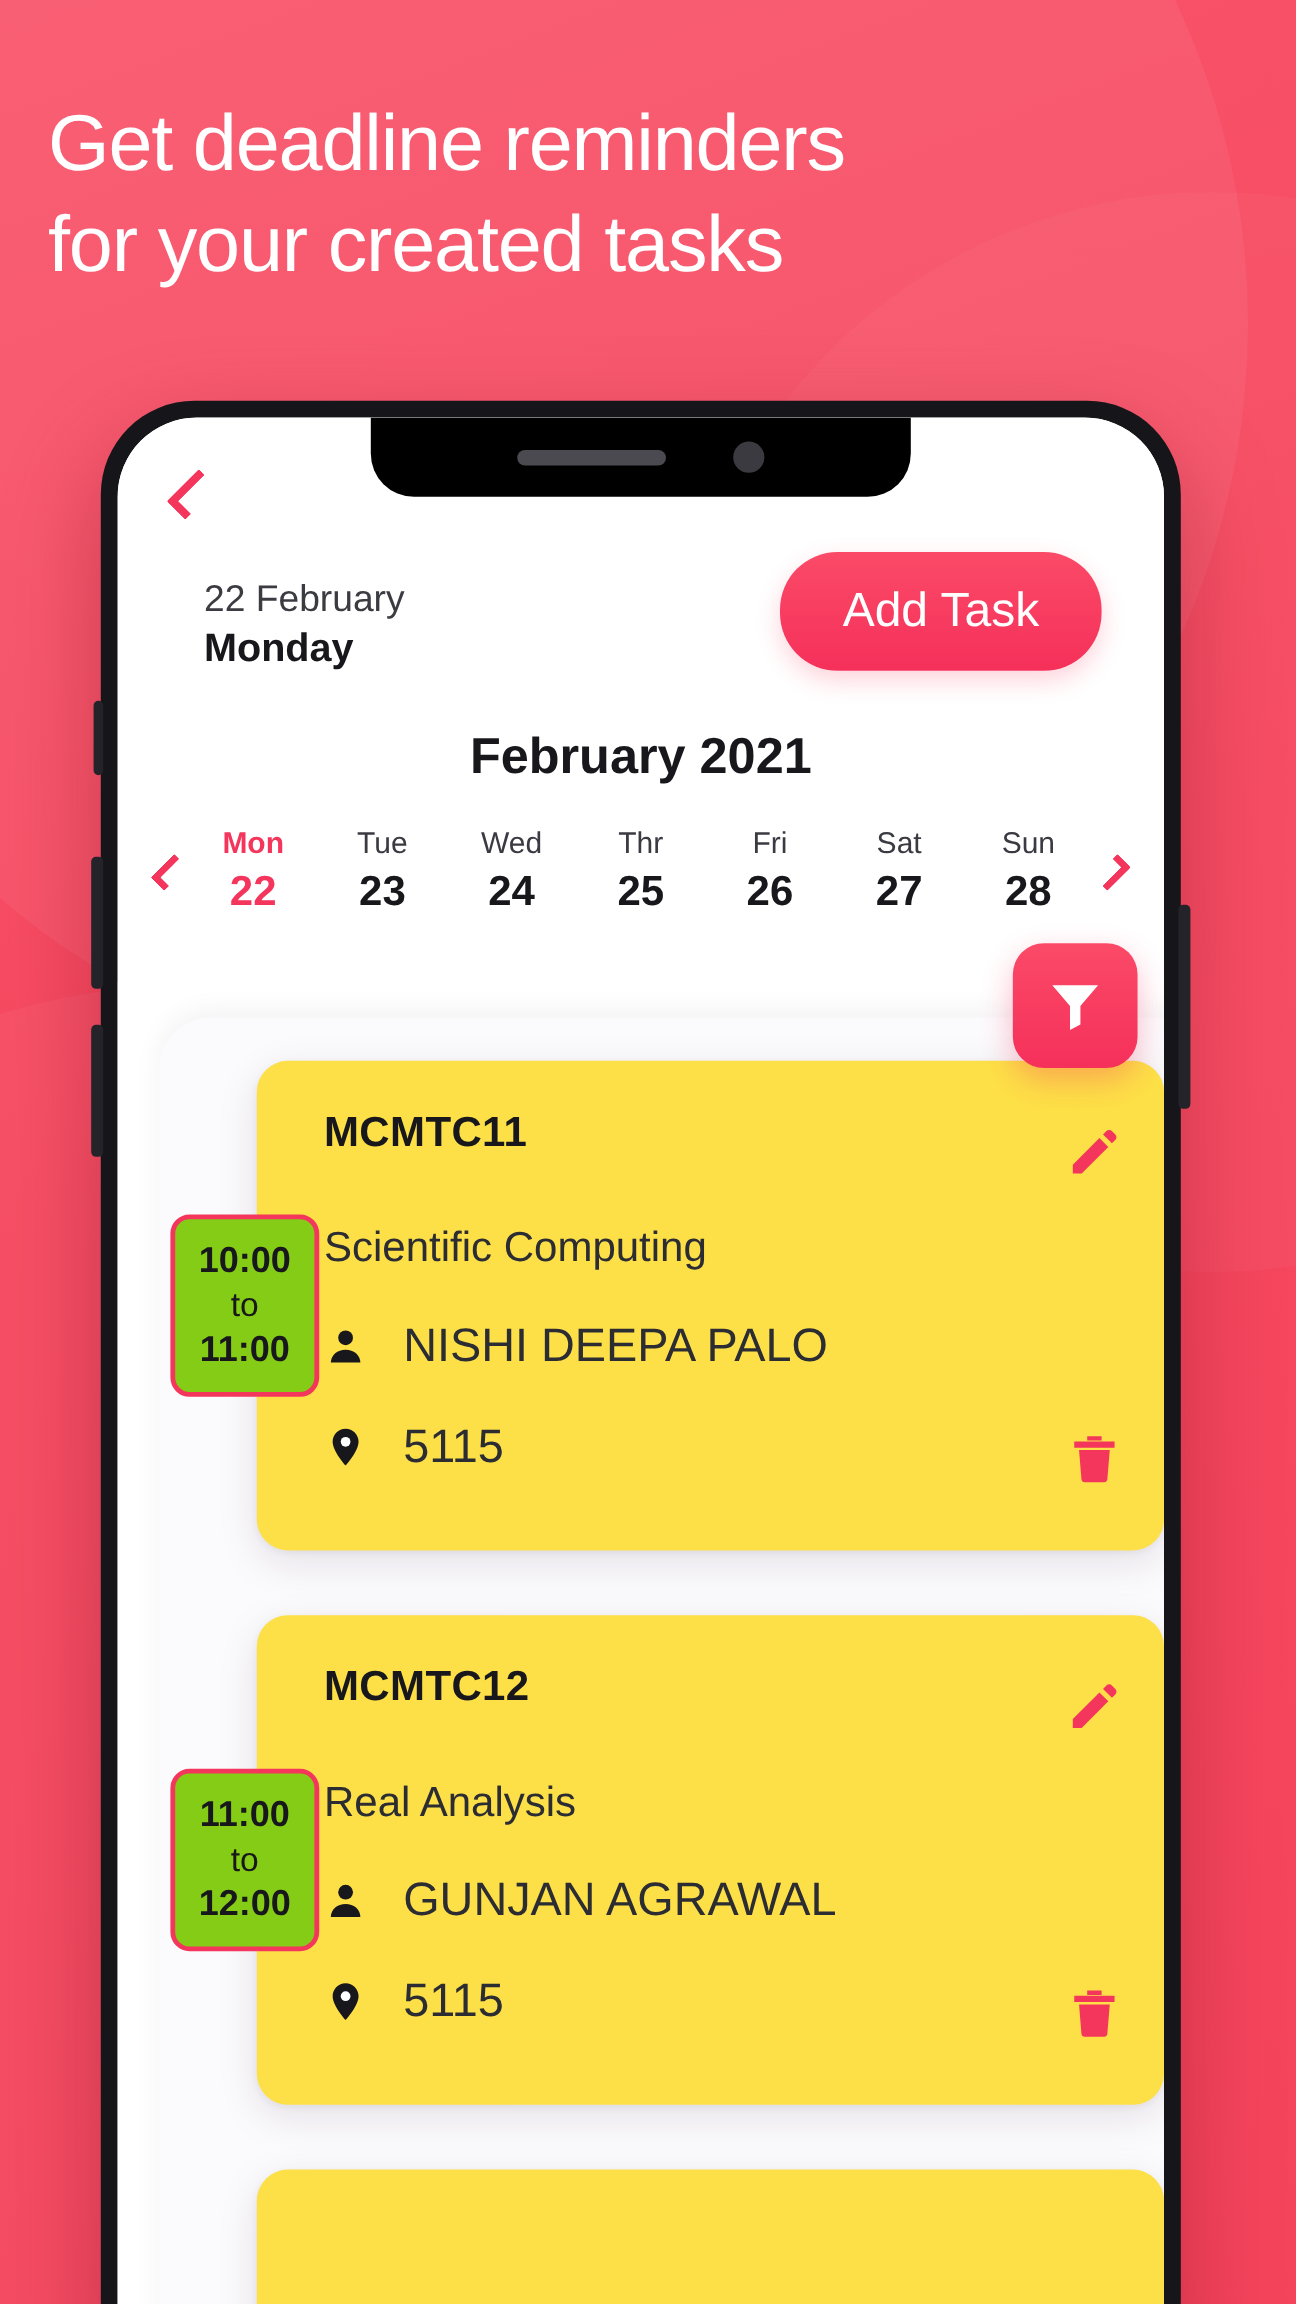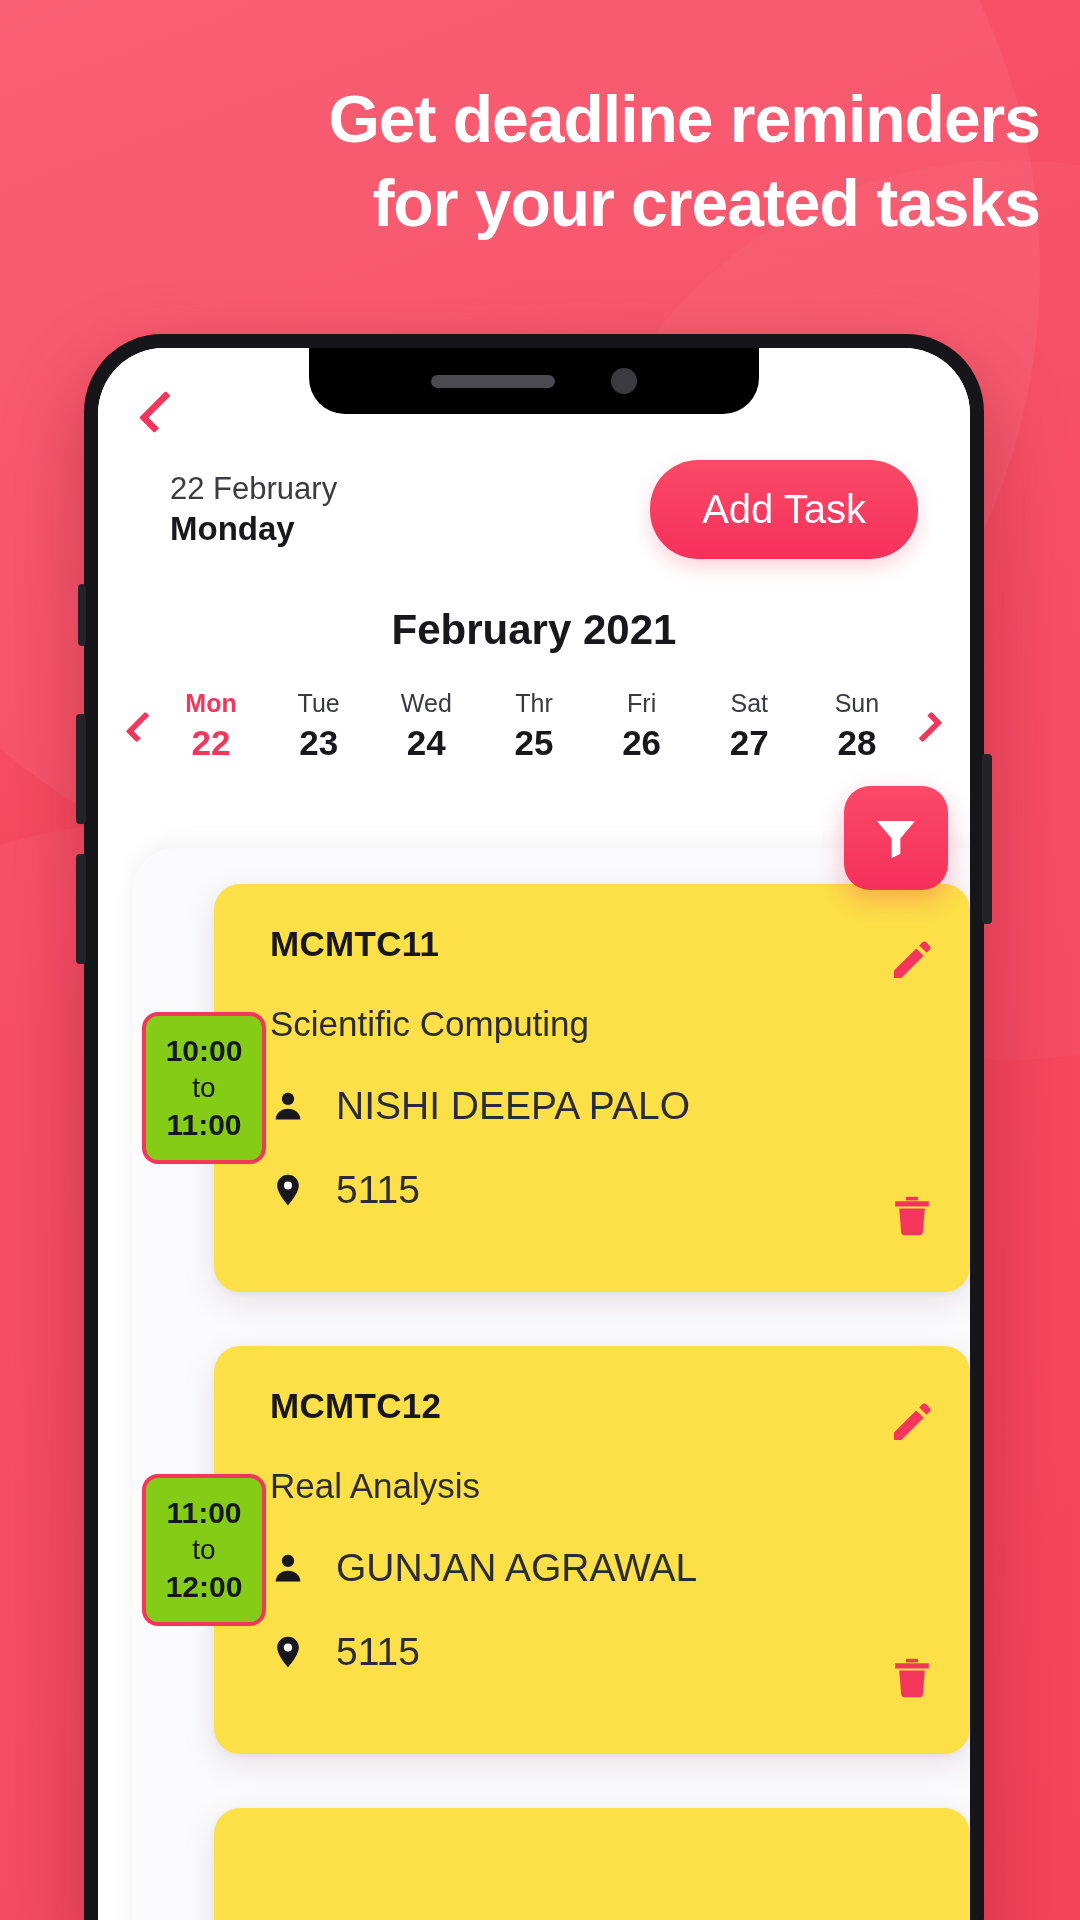--- a/index.html
+++ b/index.html
@@ -36,23 +36,23 @@
     right:-380px; top:160px;
     width:900px; height:900px;
     border-radius:50%;
     background:rgba(255,255,255,0.03);
   }
 
   
   .headline {
     position:absolute;
     left:0; right:0; top:86px;
-    text-align:right;
+    text-align:left;
     color:#ffffff;
-    font-weight:bold;
+    font-weight:normal;
     font-size:66px;
     line-height:1.0;
     letter-spacing:-1px;
     padding:0 40px;
     z-index:5;
   }
   .headline .line2 { display:block; margin-top:18px; }
 
   
   .phone {
@@ -118,21 +118,21 @@
     border-left:7px solid #f4365c;
     border-bottom:7px solid #f4365c;
     transform:rotate(45deg);
     border-radius:2px;
   }
 
   .date-row {
     position:absolute;
     left:0; right:0; top:112px;
     display:flex;
-    align-items:center;
+    align-items:flex-end;
     justify-content:space-between;
     padding:0 52px 0 72px;
   }
   .date-block { line-height:1.15; }
   .date-day-month {
     font-size:31px;
     color:#3b3b42;
     font-weight:normal;
   }
   .date-weekday {
@@ -277,21 +277,21 @@
   }
   .task-code {
     font-size:35px;
     font-weight:bold;
     color:#17171c;
     letter-spacing:0.3px;
   }
   .task-title {
     font-size:35px;
     color:#2c2c33;
-    margin-top:40px;
+    margin-top:56px;
     font-weight:normal;
   }
   .meta-line {
     display:flex;
     align-items:center;
     gap:30px;
     margin-top:40px;
   }
   .meta-text {
     font-size:39px;

